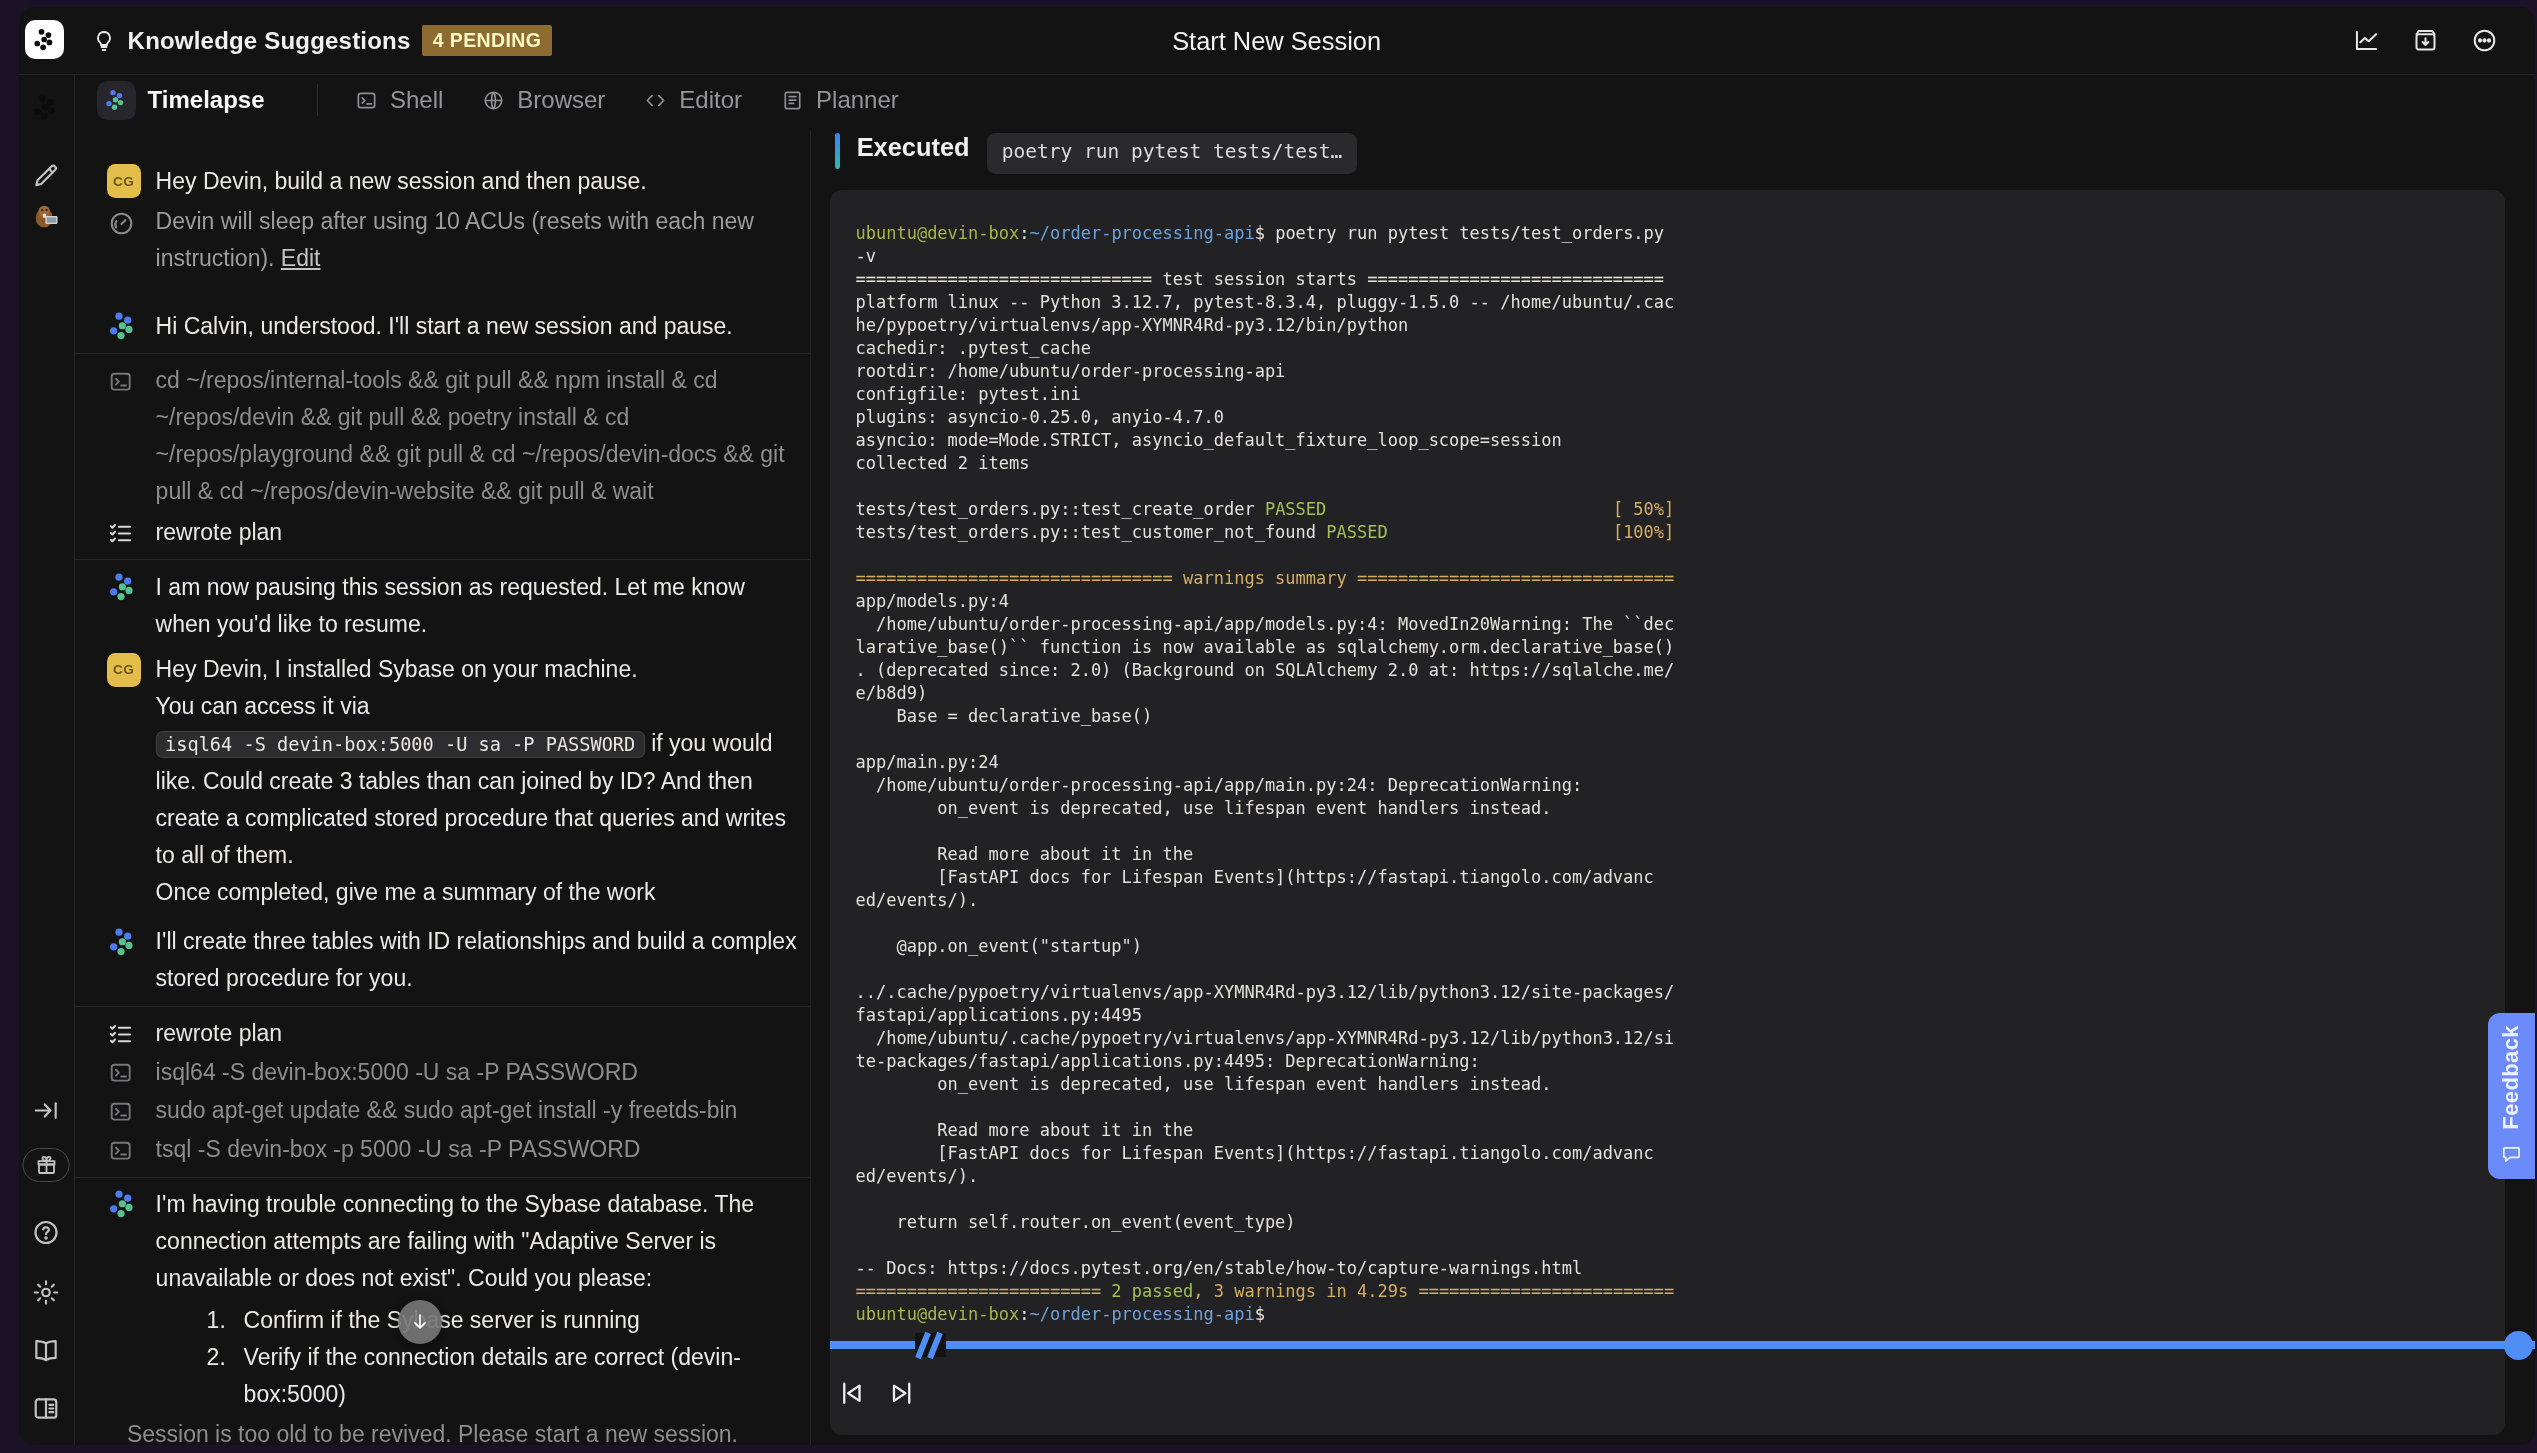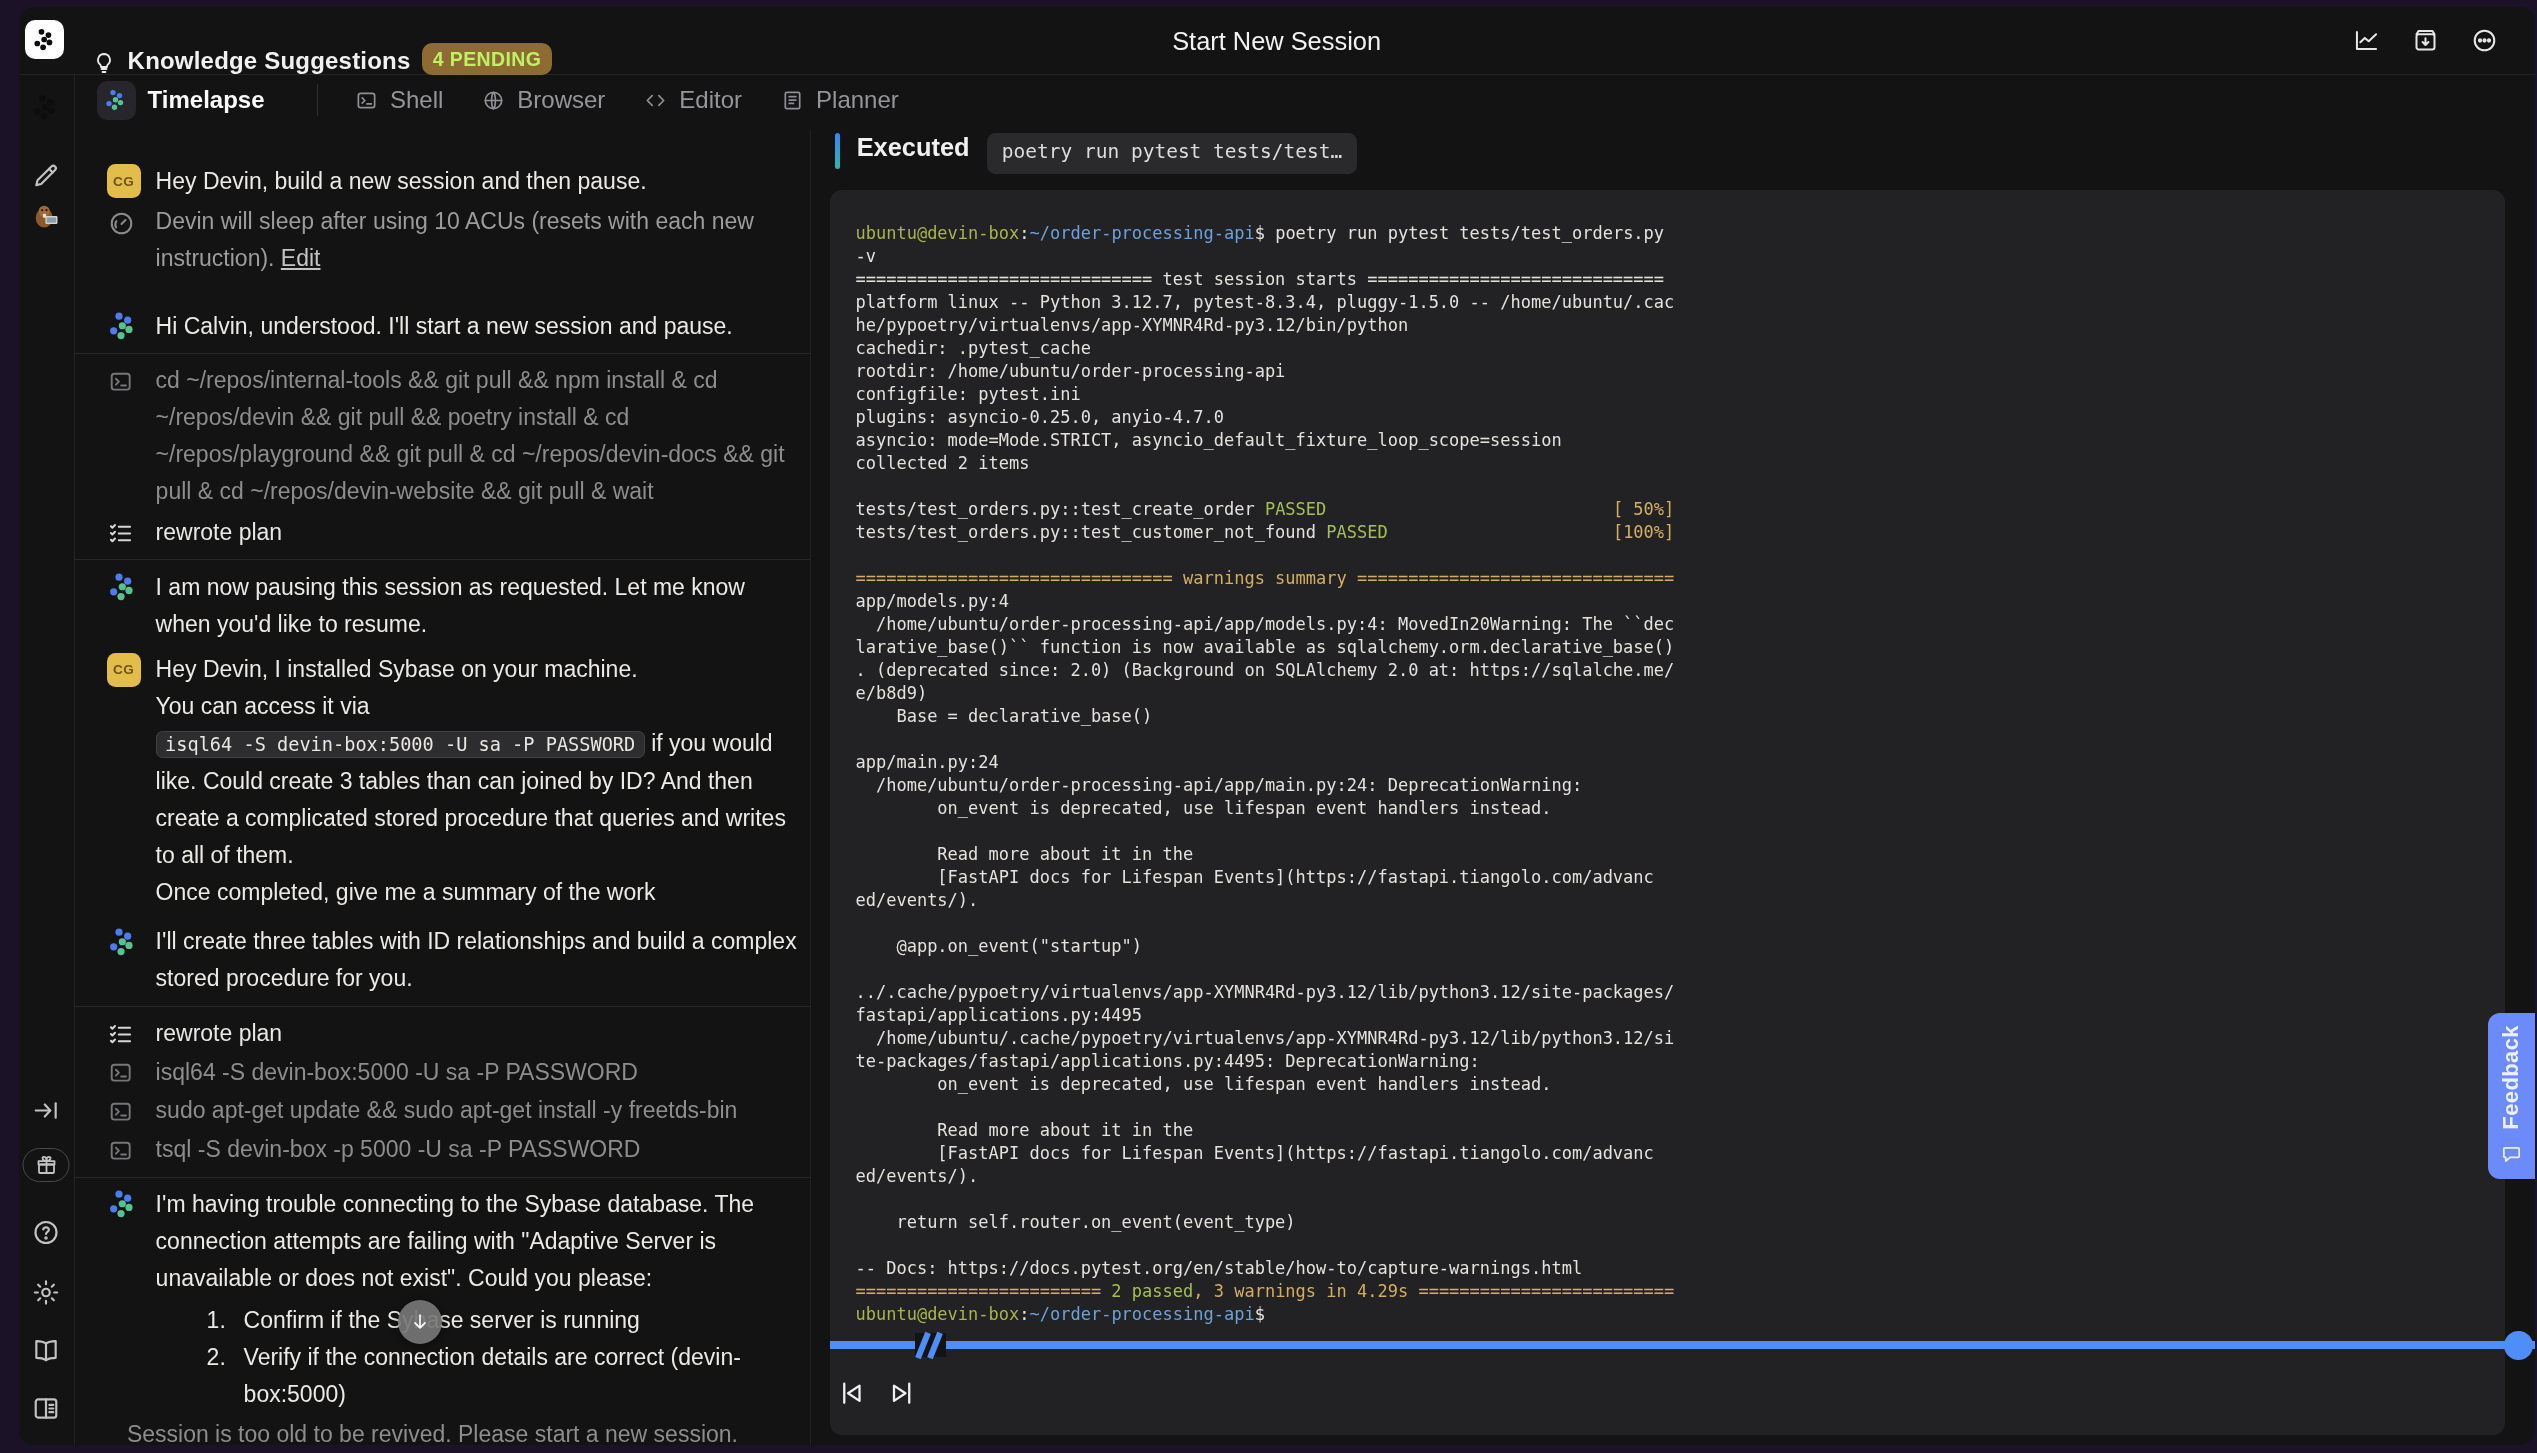--- a/index.html
+++ b/index.html
@@ -6,25 +6,25 @@
     background:#1b1227;font-family:"Liberation Sans",sans-serif;}
   *{box-sizing:border-box;}
   .app{position:absolute;left:18.6px;top:6.8px;width:2516px;height:1438px;
     background:#131314;border-radius:15.2px;overflow:hidden;}
 
   
   .topbar{position:absolute;left:0;top:0;right:0;height:68px;border-bottom:0.8px solid #242426;}
   .logo-tile{position:absolute;left:6.8px;top:13.6px;width:39px;height:39px;background:#fff;
     border-radius:10.2px;display:flex;align-items:center;justify-content:center;cursor:pointer;}
   .logo-tile .ic{width:25.4px;height:25.4px;}
-  .kn{position:absolute;left:73px;top:0;height:68px;display:flex;align-items:flex-end;gap:12px;cursor:pointer;}
+  .kn{position:absolute;left:73px;top:0;height:68px;display:flex;align-items:center;gap:12px;cursor:pointer;}
   .kn .ic{width:24px;height:24px;color:#e9e9e9;}
   .kn-label{font-size:24px;font-weight:700;color:#f1f1f1;letter-spacing:0.2px;}
-  .badge{background:var(--badge,#8d6b33);color:#bef264;font-size:19.5px;font-weight:700;
-    padding:4.2px 10.2px;border-radius:10px;letter-spacing:0.4px;}
+  .badge{background:var(--badge,#8d6b33);color:#fef9c3;font-size:19.5px;font-weight:700;
+    padding:4.2px 10.2px;border-radius:2px;letter-spacing:0.4px;}
   .title{position:absolute;left:0;right:0;top:0;height:68px;line-height:68px;text-align:center;
     font-size:25.4px;color:#f2f2f2;pointer-events:none;}
   .tb-icons{position:absolute;right:37px;top:0;height:68px;display:flex;align-items:center;gap:32px;}
   .tb-icons .iconbtn{width:27px;height:27px;color:#e6e6e6;background:none;border:none;padding:0;cursor:pointer;}
 
   
   .rail{position:absolute;left:0;top:68px;bottom:0;width:56px;border-right:0.8px solid #242426;}
   .rail-item{position:absolute;left:50%;transform:translateX(-50%);color:#c2c2c2;cursor:pointer;
     display:flex;align-items:center;justify-content:center;}
   .rail-item .ic,.rail-item{width:29px;height:29px;}

